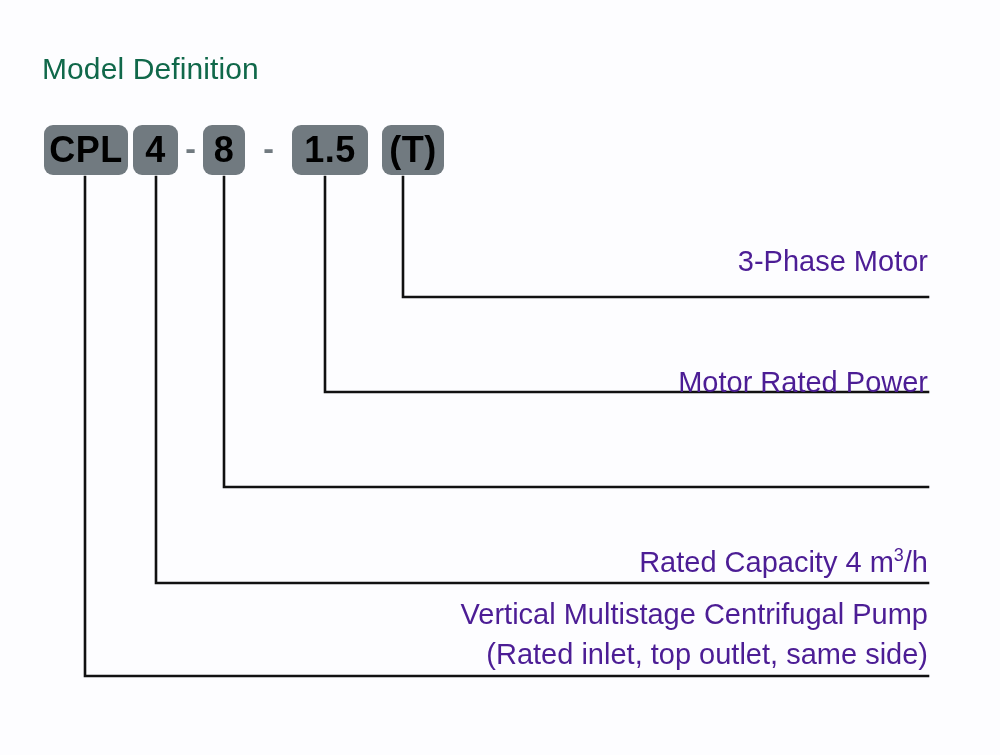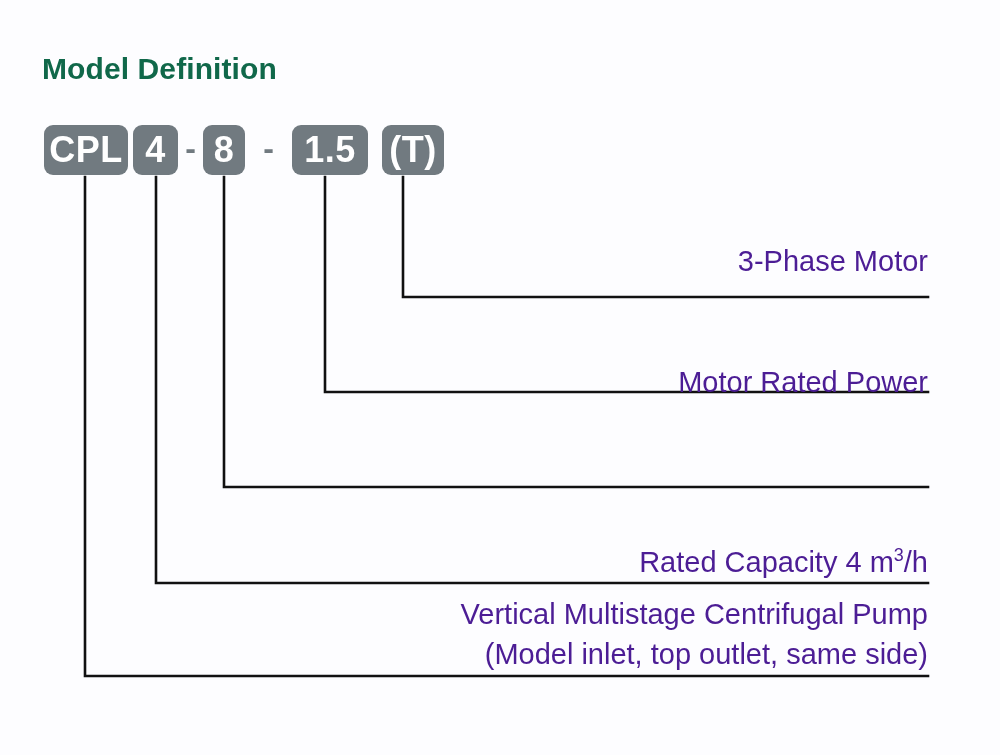--- a/index.html
+++ b/index.html
@@ -17,21 +17,21 @@
     background: #fdfdff;
     overflow: hidden;
   }
 
   
   #title {
     position: absolute;
     left: 42px;
     top: 52px;
     font-size: 30px;
-    font-weight: bold;
+    font-weight: normal;
     color: #10684a;
     letter-spacing: 0.1px;
     white-space: nowrap;
   }
 
   
   #code-row {
     position: absolute;
     left: 44px;
     top: 125px;
@@ -39,21 +39,21 @@
     display: flex;
     align-items: center;
   }
   .badge {
     display: flex;
     align-items: center;
     justify-content: center;
     height: 50px;
     background: #717a80;
     border-radius: 9px;
-    color: #ffffff;
+    color: #000000;
     font-size: 36px;
     font-weight: bold;
     letter-spacing: 0.5px;
     box-sizing: border-box;
     padding: 0 7px;
   }
   .badge-cpl  { width: 84px; }
   .badge-q    { width: 45px; }
   .badge-st   { width: 42px; }
   .badge-pw   { width: 76px; }
@@ -151,16 +151,16 @@
 
   <div class="label" id="label-phase">3-Phase Motor</div>
 
   <div class="label" id="label-power">Motor Rated Power</div>
 
 
   <div class="label" id="label-capacity"><span>Rated Capacity  4 m</span><span class="sup">3</span><span>/h</span></div>
 
   <div class="label" id="label-pump">
     <span class="pump-line">Vertical Multistage Centrifugal Pump</span>
-    <span class="pump-line">(Model inlet, top outlet, same side)</span>
+    <span class="pump-line">(Rated inlet, top outlet, same side)</span>
   </div>
 
 </div>
 
 </body></html>

